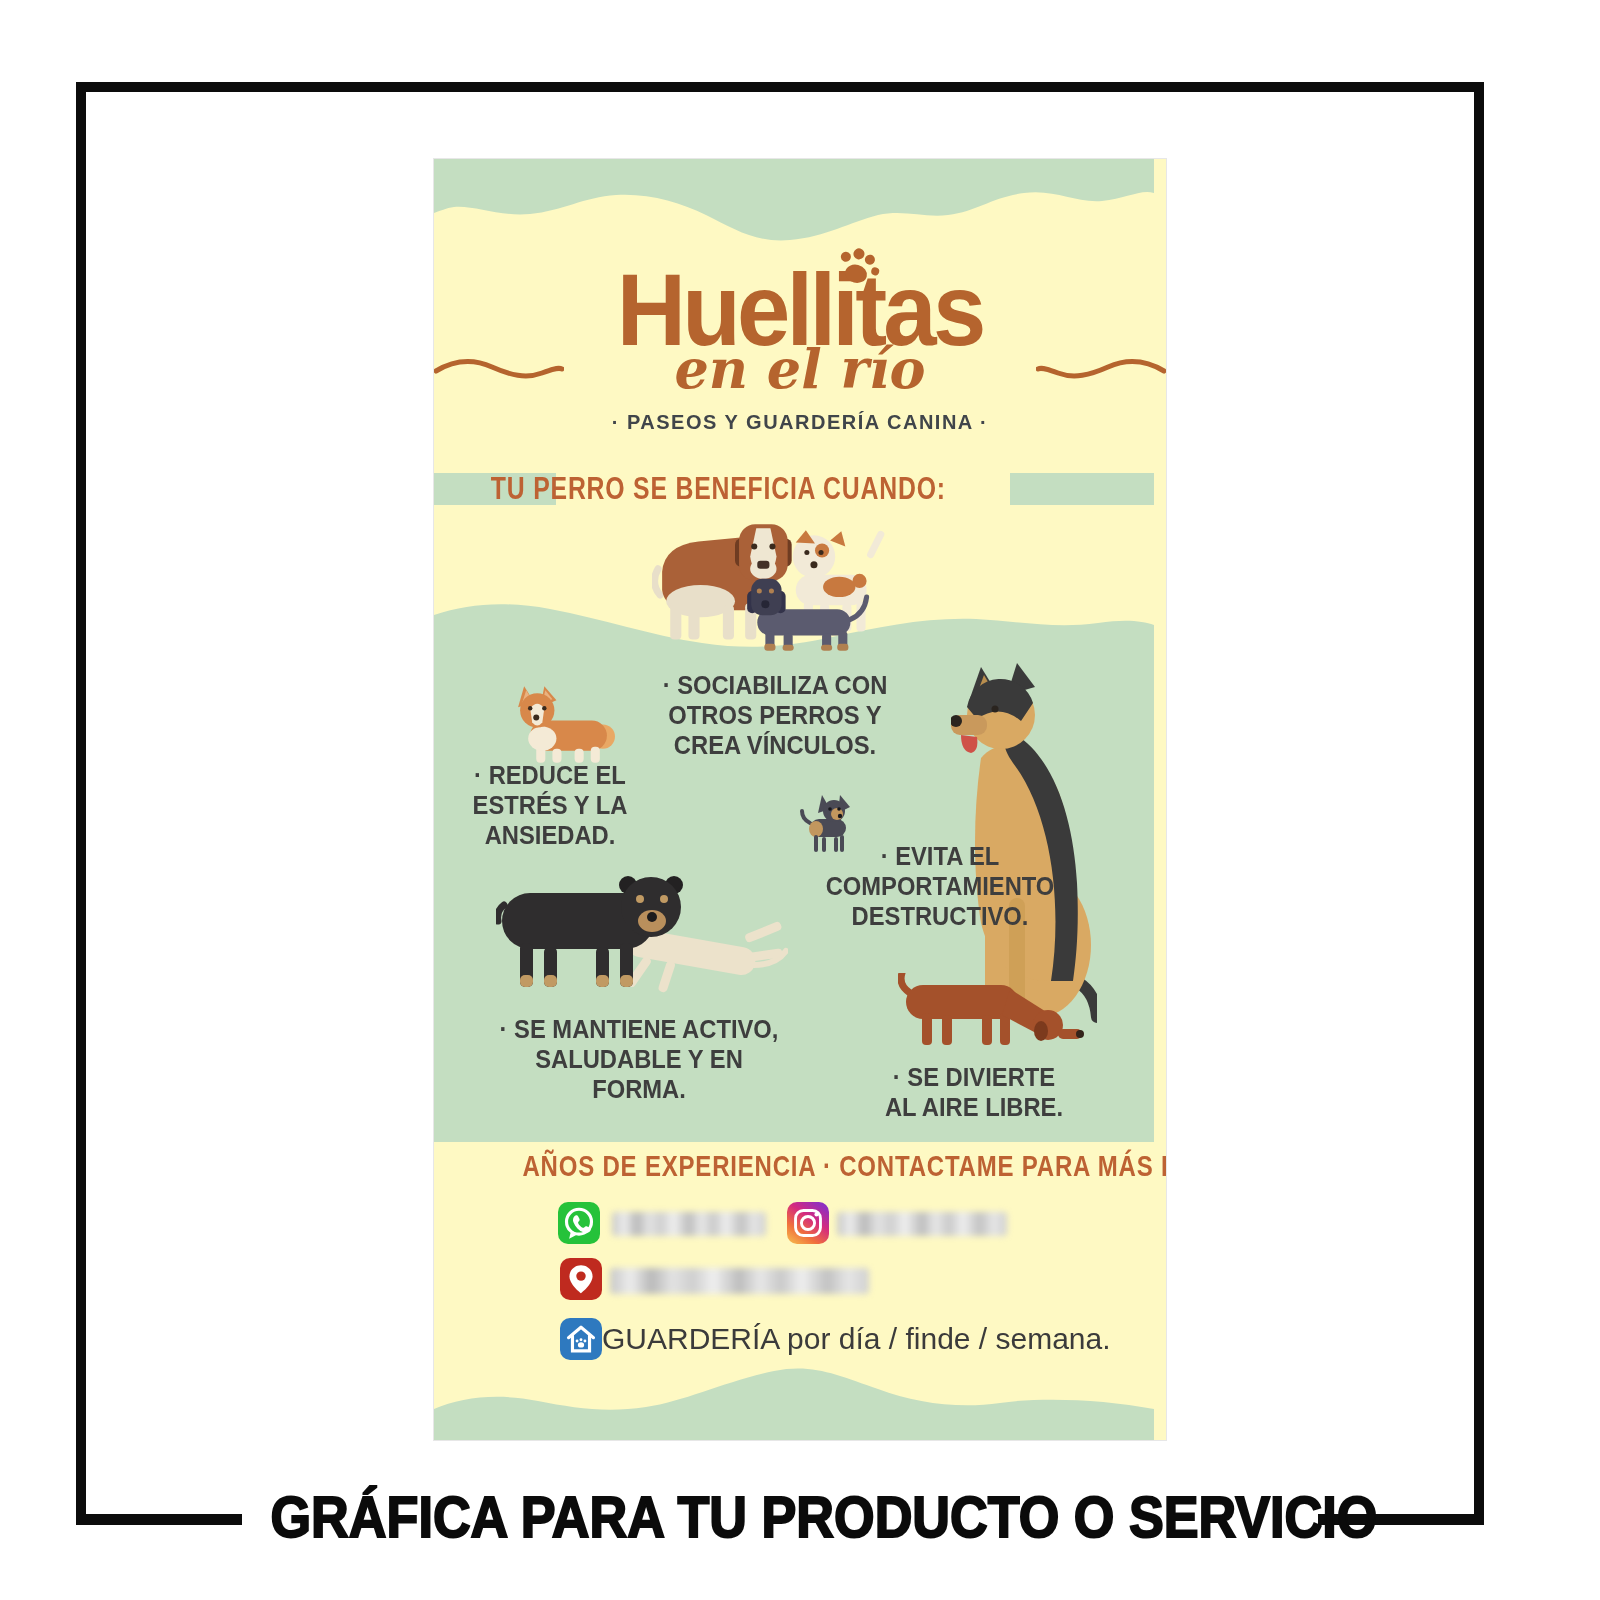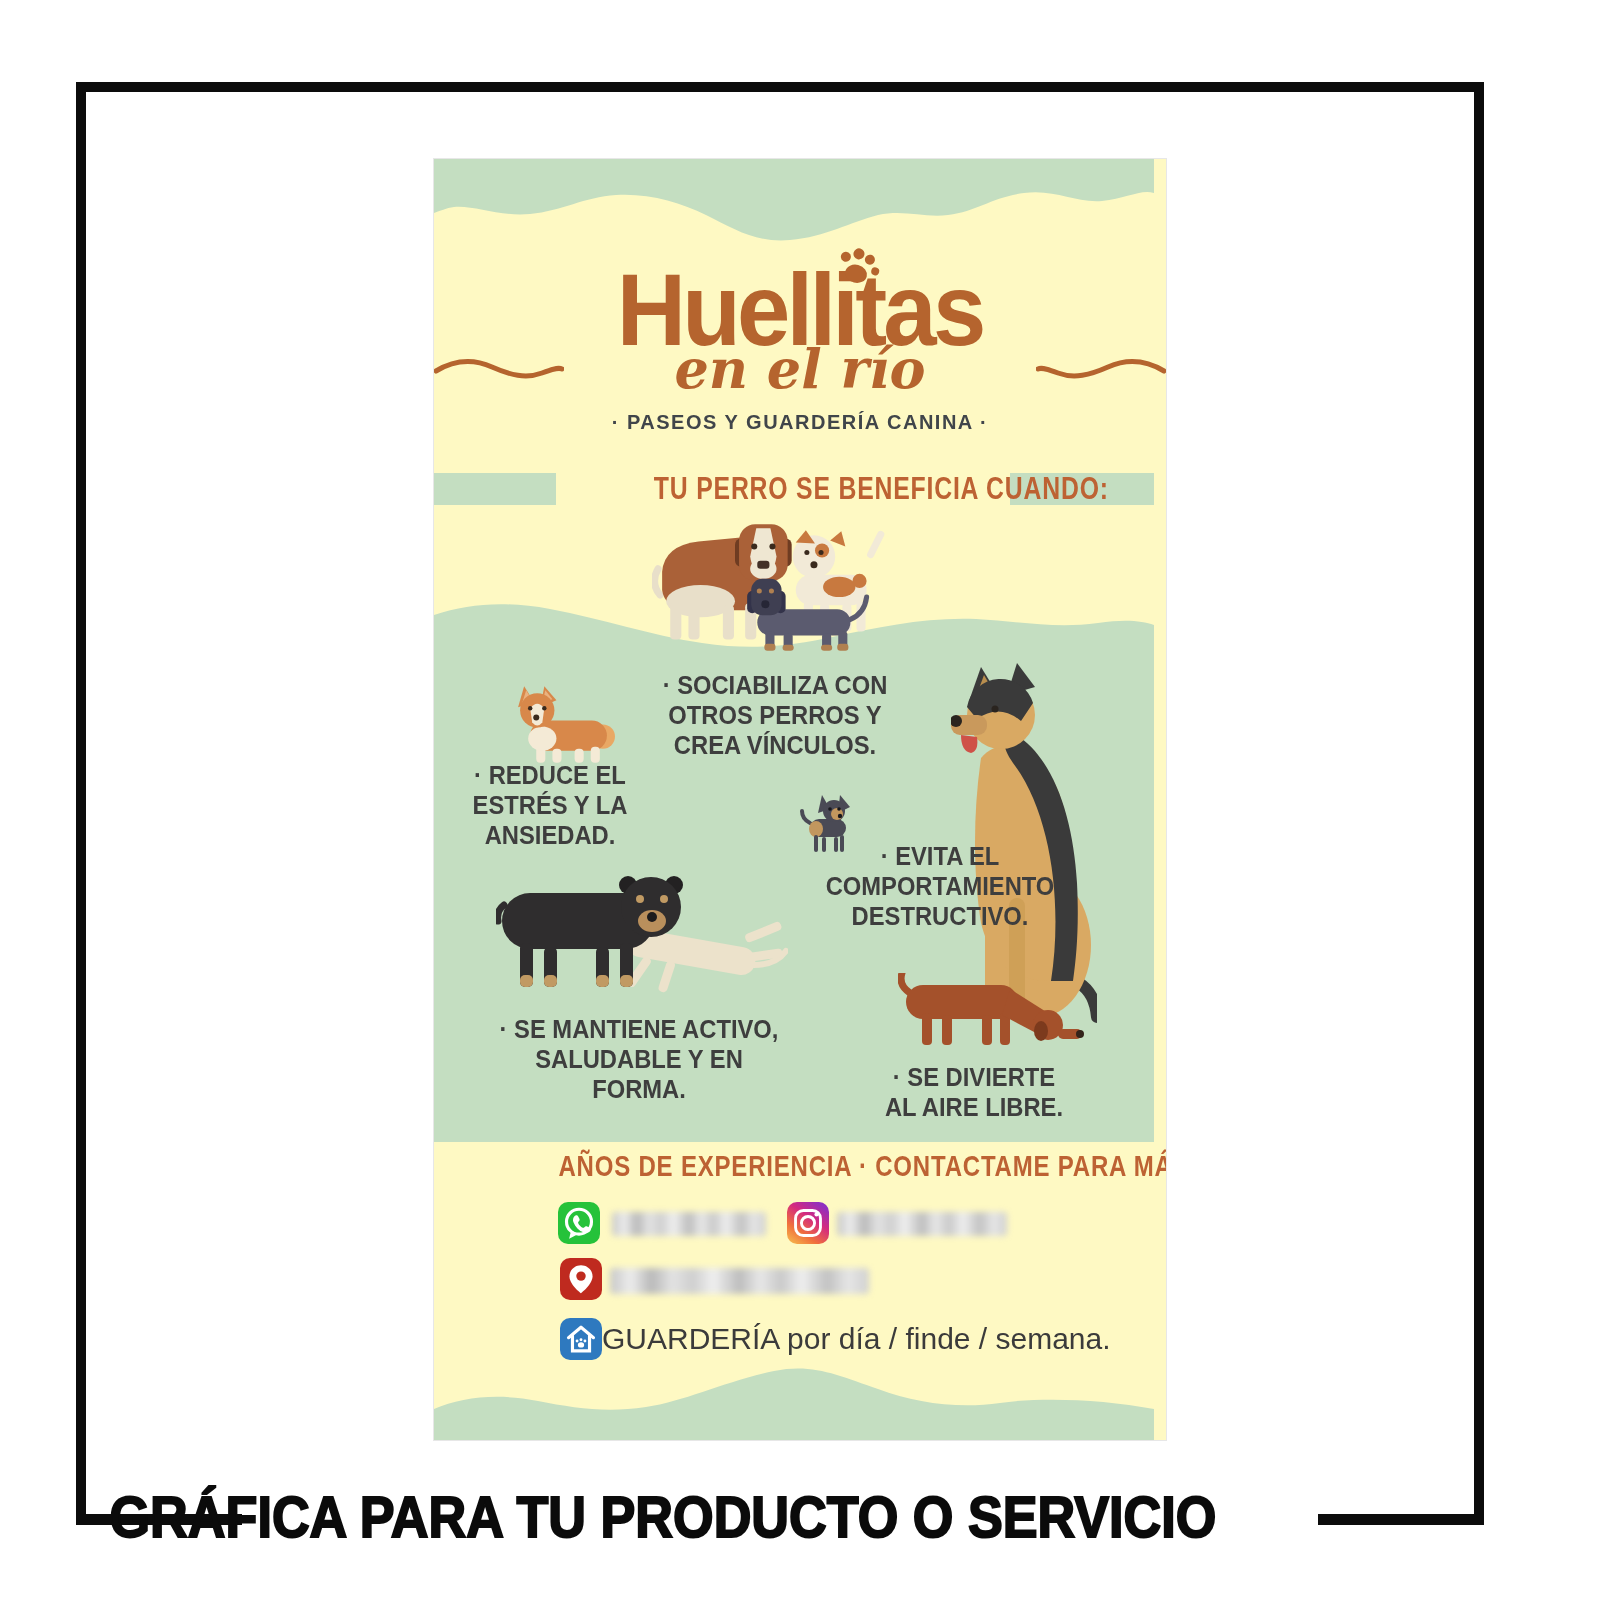--- a/index.html
+++ b/index.html
@@ -1,21 +1,21 @@
 <!DOCTYPE html>
 <html><head>
 <meta charset="utf-8">
 <style>
   html,body { margin:0; padding:0; background:#ffffff; }
   .stage { position:relative; width:1600px; height:1600px; background:#ffffff; overflow:hidden;
            font-family:"Liberation Sans", sans-serif; }
 
   
   .frame-bar { position:absolute; background:#0c0c0c; }
-  .frame-caption { position:absolute; left:0; right:0; top:1488px; 
+  .frame-caption { position:absolute; left:0; right:0; top:1488px; text-align:center;
                    font-size:58px; font-weight:bold; color:#0b0b0b; line-height:58px;padding-left:48px;
                    -webkit-text-stroke:2px #0b0b0b; }
   .frame-caption span { display:inline-block; transform:scaleX(.9); transform-origin:center; white-space:nowrap; }
 
   
   .flyer { position:absolute; left:434px; top:159px; width:732px; height:1281px;
            background:#fef9c3; box-shadow:0 0 0 1px #e7e7e7; overflow:hidden; }
   .flyer svg.wave { position:absolute; left:0; display:block; z-index:0; }
   .dog { position:absolute; z-index:1; }
   .txt { position:absolute; z-index:2; }
@@ -24,21 +24,21 @@
                 font-size:102px; font-weight:bold; letter-spacing:-4px; line-height:102px; }
   .logo-title span { display:inline-block; transform:scaleX(.94); transform-origin:center; }
   .script-row { left:0; right:0; top:178px; height:64px; display:flex; align-items:center;
                 justify-content:space-between; gap:10px; }
   .script-text { font-family:"DejaVu Serif", serif; font-style:italic; font-weight:bold;
                  font-size:54px; color:#b5642e; line-height:60px; }
   .tagline { left:0; right:0; top:252px; text-align:center; font-size:20px; font-weight:bold;
              letter-spacing:1.5px; color:#40454a; }
 
   .band-block { position:absolute; top:314px; height:32px; background:#c4dec1; z-index:2; }
-  .hand-wrap { text-align:right; color:#bd6233;margin-left:36px; }
+  .hand-wrap { text-align:left; color:#bd6233; }
   .hand { display:inline-block; transform:scaleX(.8); transform-origin:center; font-weight:bold;
           letter-spacing:1px; white-space:nowrap; }
   .benefits-heading { left:0; right:0; top:310px; font-size:31px; line-height:40px; }
   .contact-heading { left:0; right:0; top:990px; font-size:30px; line-height:34px; }
 
   .benefit { position:absolute; z-index:2; text-align:center; color:#3e3e3e; font-weight:bold;
              font-size:25px; line-height:30px; transform:scaleX(.95); transform-origin:center; }
 
   .cicon { position:absolute; z-index:2; width:42px; height:42px; border-radius:10px; }
   .cicon svg { display:block; width:42px; height:42px; }

